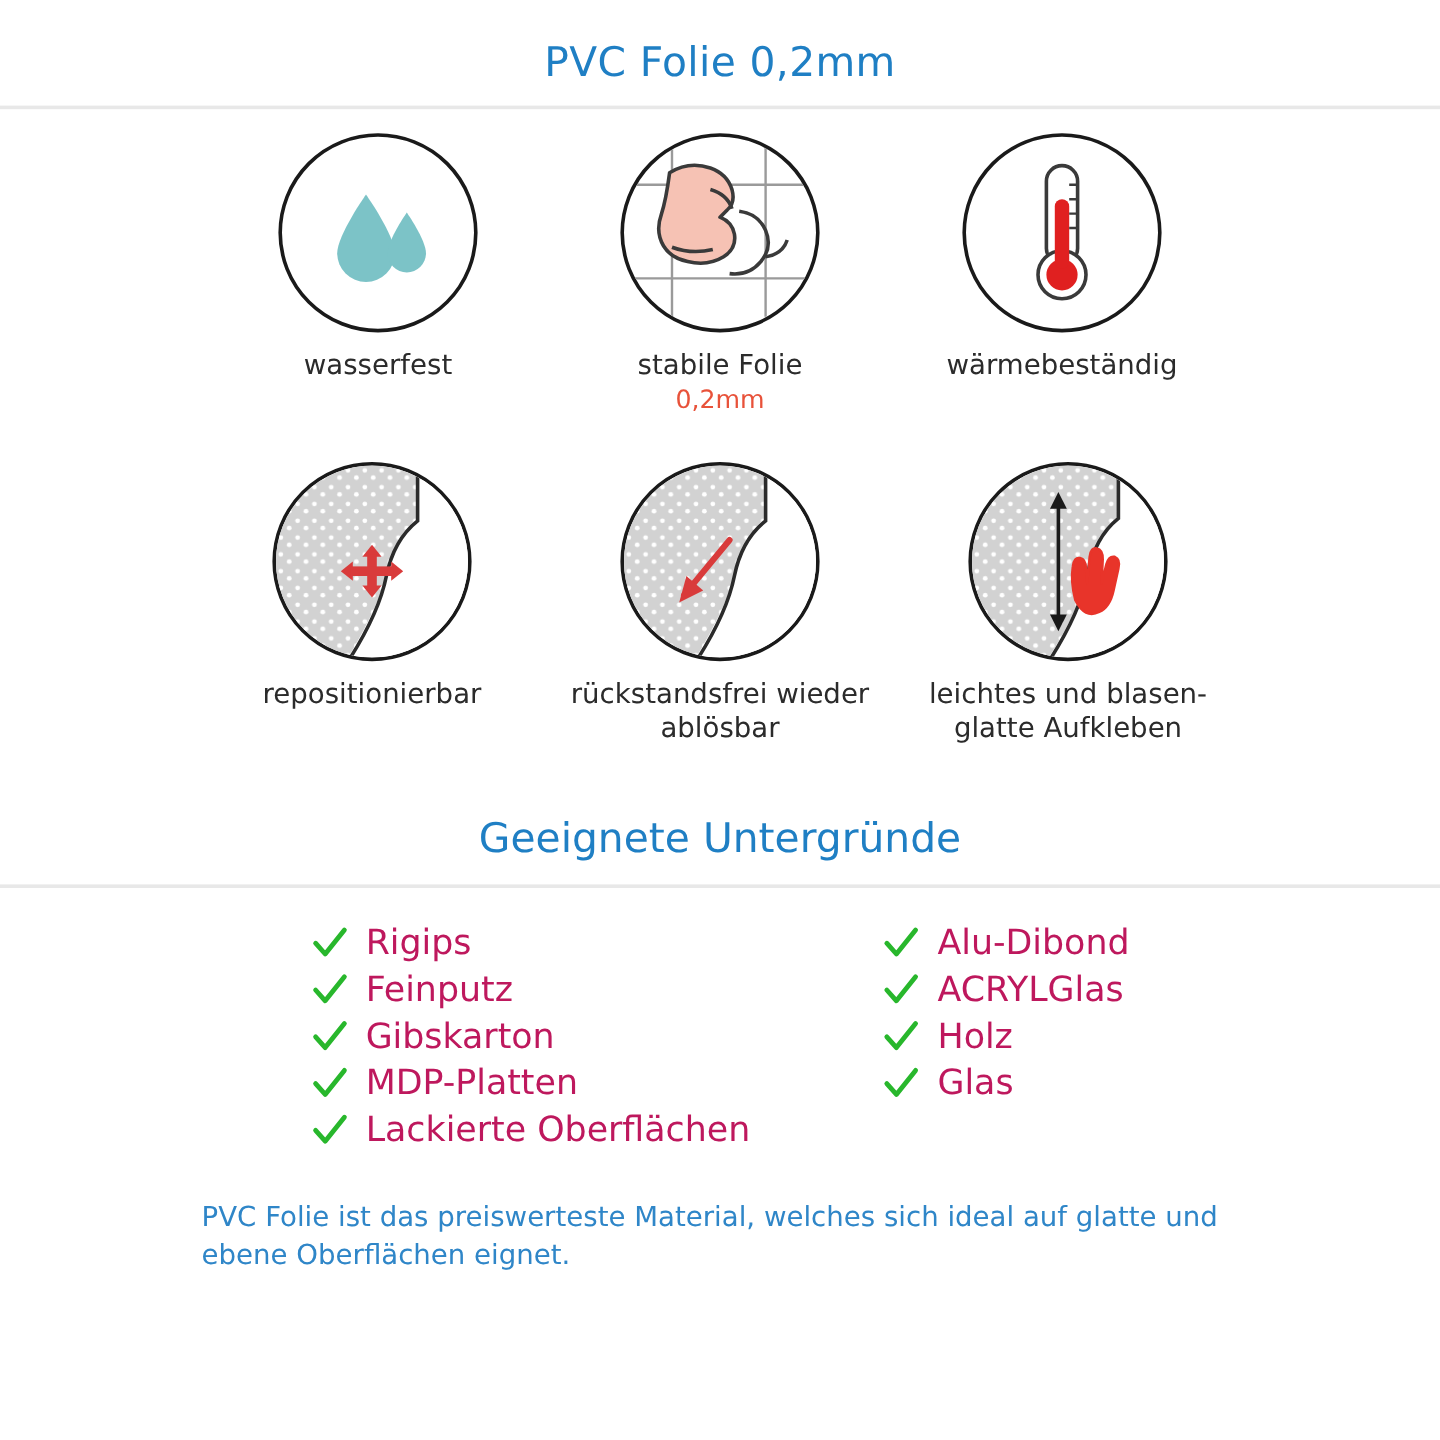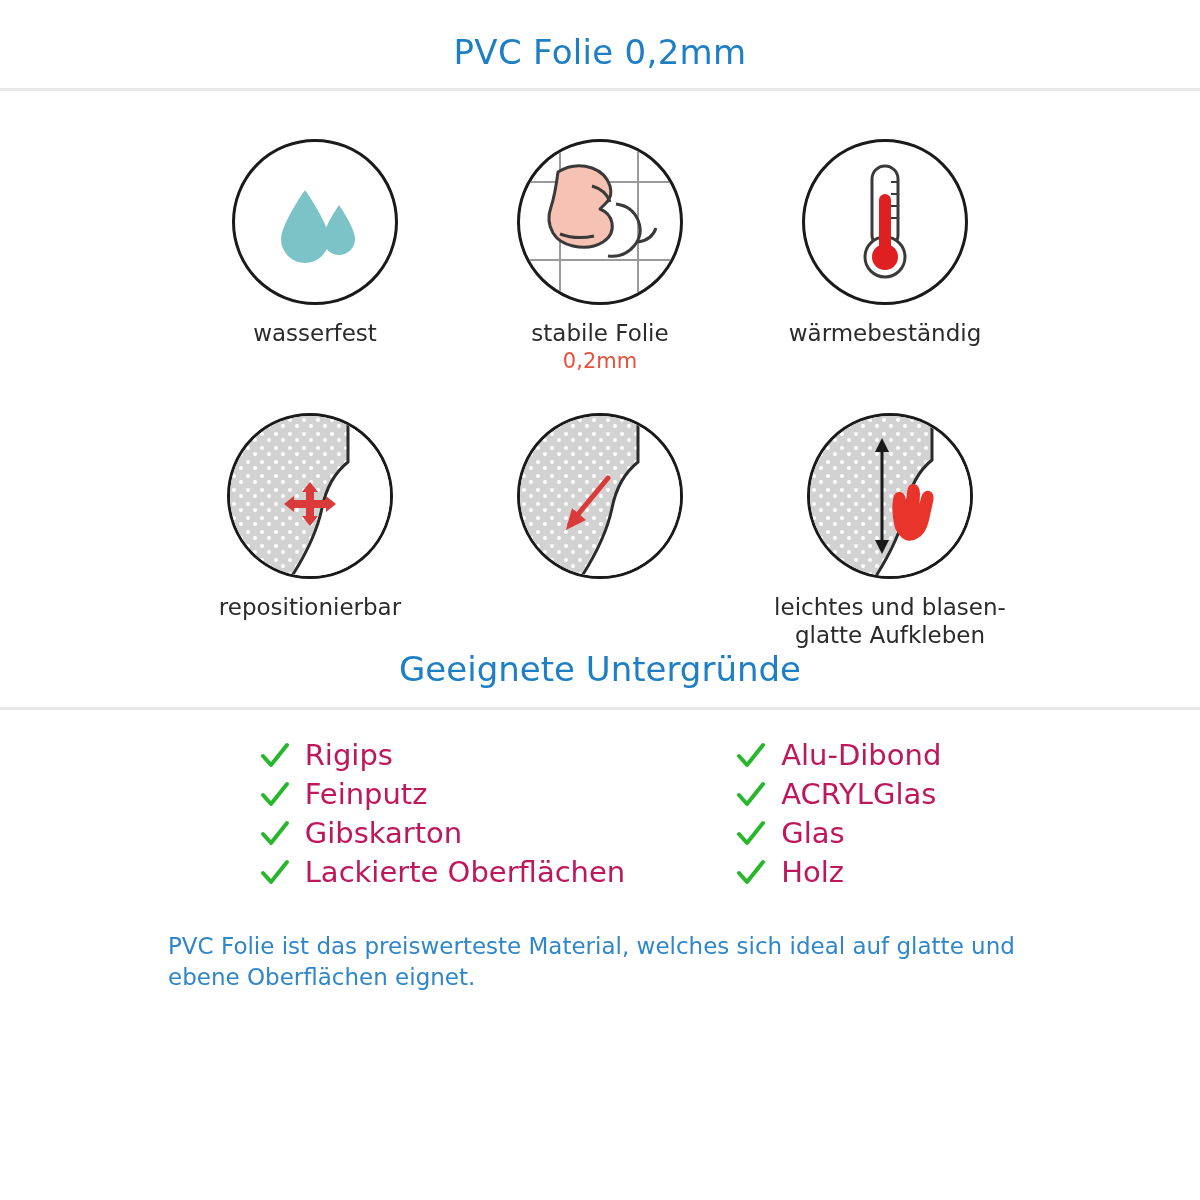--- a/index.html
+++ b/index.html
@@ -36,21 +36,21 @@
     letter-spacing: 0.3px;
   }
   .rule {
     width: 100%;
     height: 3px;
     background: #e8e8e8;
   }
 
   
   .features {
-    padding-top: 48px;
+    padding-top: 20px;
   }
   .feature-row {
     display: flex;
     justify-content: center;
     align-items: flex-start;
   }
   .feature-row.row1 .feature { width: 285px; }
   .feature-row.row2 .feature { width: 290px; }
   .feature {
     display: flex;
@@ -82,20 +82,21 @@
     font-size: 21px;
     color: #e8523a;
     margin-top: 2px;
     text-align: center;
   }
   .row2 { margin-top: 40px; }
 
   
   .section-title-block {
     text-align: center;
+    margin-top: 58px;
     padding-bottom: 18px;
   }
   .section-title {
     font-size: 34px;
     color: #1f7fc4;
     font-weight: normal;
   }
 
   .substrates {
     display: flex;
@@ -238,20 +239,21 @@
             </defs>
             <path d="M0 0 H118 L118 50 Q100 66 92 92 Q84 120 60 160 H0 Z" fill="url(#dots2)"></path>
             <path d="M118 0 L160 0 L160 160 L62 160 Q92 120 96 88 Q100 56 118 44 Z" fill="#ffffff"></path>
             <path d="M118 0 L118 46 Q98 62 92 92 Q86 122 62 160" fill="none" stroke="#2b2b2b" stroke-width="3"></path>
             <g stroke="#d93b3b" stroke-width="5" fill="none" stroke-linecap="round">
               <line x1="88" y1="62" x2="50" y2="108"></line>
             </g>
             <path d="M46 114 L52 92 L66 104 Z" fill="#d93b3b"></path>
           </svg>
         </div>
+        <div class="feature-label">rückstandsfrei wieder ablösbar</div>
       </div>
 
       <div class="feature">
         <div class="circle">
           <svg width="160" height="160" viewBox="0 0 160 160">
             <defs>
               <pattern id="dots3" width="14" height="14" patternUnits="userSpaceOnUse">
                 <rect width="14" height="14" fill="#d2d2d2"></rect>
                 <circle cx="4" cy="4" r="2" fill="#ffffff"></circle>
                 <circle cx="11" cy="10" r="2" fill="#ffffff"></circle>
@@ -297,20 +299,26 @@
       <div class="sub-item">
         <svg class="check" viewBox="0 0 32 32">
             <path d="M4 16 L12 25 L28 5" fill="none" stroke="#28b72c" stroke-width="4" stroke-linecap="round" stroke-linejoin="round"></path>
           </svg>
         <span>Gibskarton</span>
       </div>
       <div class="sub-item">
         <svg class="check" viewBox="0 0 32 32">
             <path d="M4 16 L12 25 L28 5" fill="none" stroke="#28b72c" stroke-width="4" stroke-linecap="round" stroke-linejoin="round"></path>
           </svg>
+        <span>MDP-Platten</span>
+      </div>
+      <div class="sub-item">
+        <svg class="check" viewBox="0 0 32 32">
+            <path d="M4 16 L12 25 L28 5" fill="none" stroke="#28b72c" stroke-width="4" stroke-linecap="round" stroke-linejoin="round"></path>
+          </svg>
         <span>Lackierte Oberflächen</span>
       </div>
     </div>
 
     <div class="sub-col">
       <div class="sub-item">
         <svg class="check" viewBox="0 0 32 32">
             <path d="M4 16 L12 25 L28 5" fill="none" stroke="#28b72c" stroke-width="4" stroke-linecap="round" stroke-linejoin="round"></path>
           </svg>
         <span>Alu-Dibond</span>
@@ -318,27 +326,27 @@
       <div class="sub-item">
         <svg class="check" viewBox="0 0 32 32">
             <path d="M4 16 L12 25 L28 5" fill="none" stroke="#28b72c" stroke-width="4" stroke-linecap="round" stroke-linejoin="round"></path>
           </svg>
         <span>ACRYLGlas</span>
       </div>
       <div class="sub-item">
         <svg class="check" viewBox="0 0 32 32">
             <path d="M4 16 L12 25 L28 5" fill="none" stroke="#28b72c" stroke-width="4" stroke-linecap="round" stroke-linejoin="round"></path>
           </svg>
+        <span>Holz</span>
+      </div>
+      <div class="sub-item">
+        <svg class="check" viewBox="0 0 32 32">
+            <path d="M4 16 L12 25 L28 5" fill="none" stroke="#28b72c" stroke-width="4" stroke-linecap="round" stroke-linejoin="round"></path>
+          </svg>
         <span>Glas</span>
       </div>
-      <div class="sub-item">
-        <svg class="check" viewBox="0 0 32 32">
-            <path d="M4 16 L12 25 L28 5" fill="none" stroke="#28b72c" stroke-width="4" stroke-linecap="round" stroke-linejoin="round"></path>
-          </svg>
-        <span>Holz</span>
-      </div>
     </div>
 
   </div>
 
   <div class="footnote">PVC Folie ist das preiswerteste Material, welches sich ideal auf glatte und ebene Oberflächen eignet.</div>
 
 </div>
 
 </body></html>

